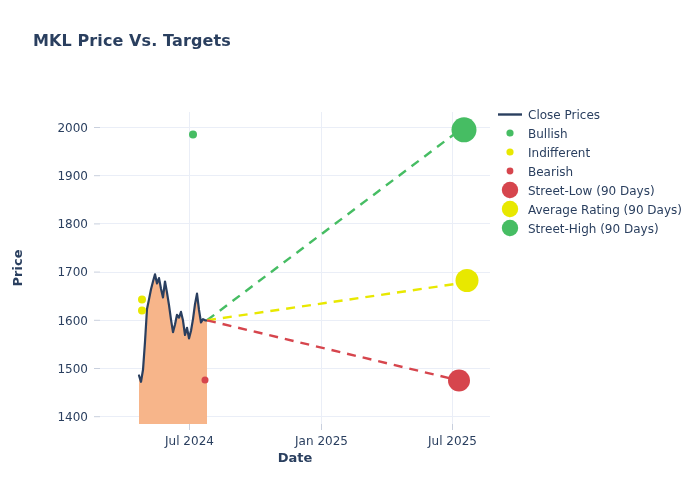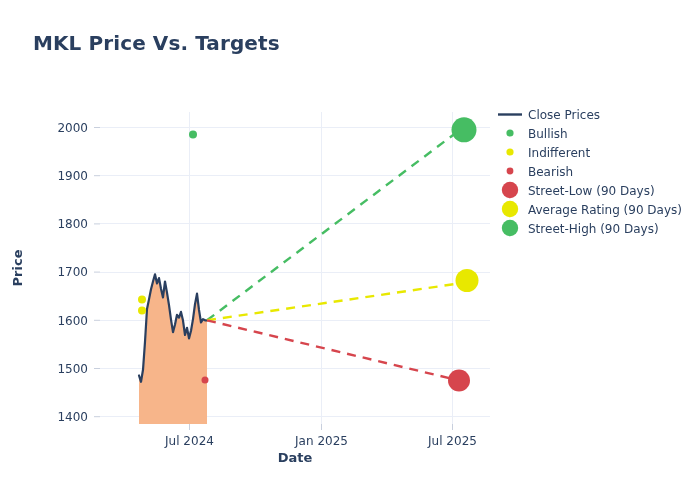--- a/index.html
+++ b/index.html
@@ -18,21 +18,21 @@
   #chart-root {
     position: absolute;
     left: 0; top: 0;
     width: 700px;
     height: 500px;
   }
   #chart-title {
     position: absolute;
     left: 33px;
     top: 31px;
-    font-size: 20px;
+    font-size: 16px;
     font-weight: bold;
     color: #2a3f5f;
     letter-spacing: 0.1px;
     white-space: nowrap;
   }
   svg.plot {
     position: absolute;
     left: 0; top: 0;
     width: 700px;
     height: 500px;

